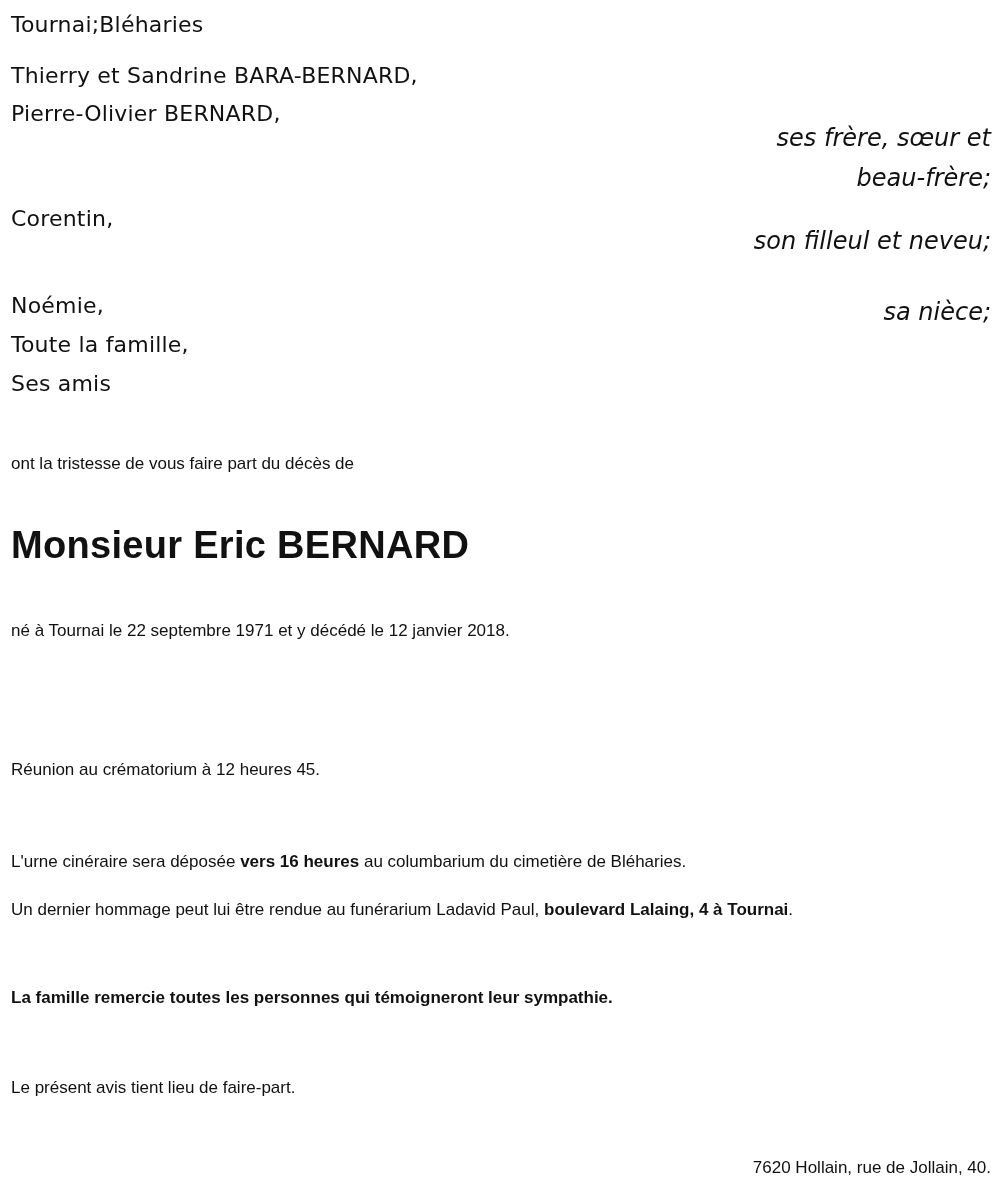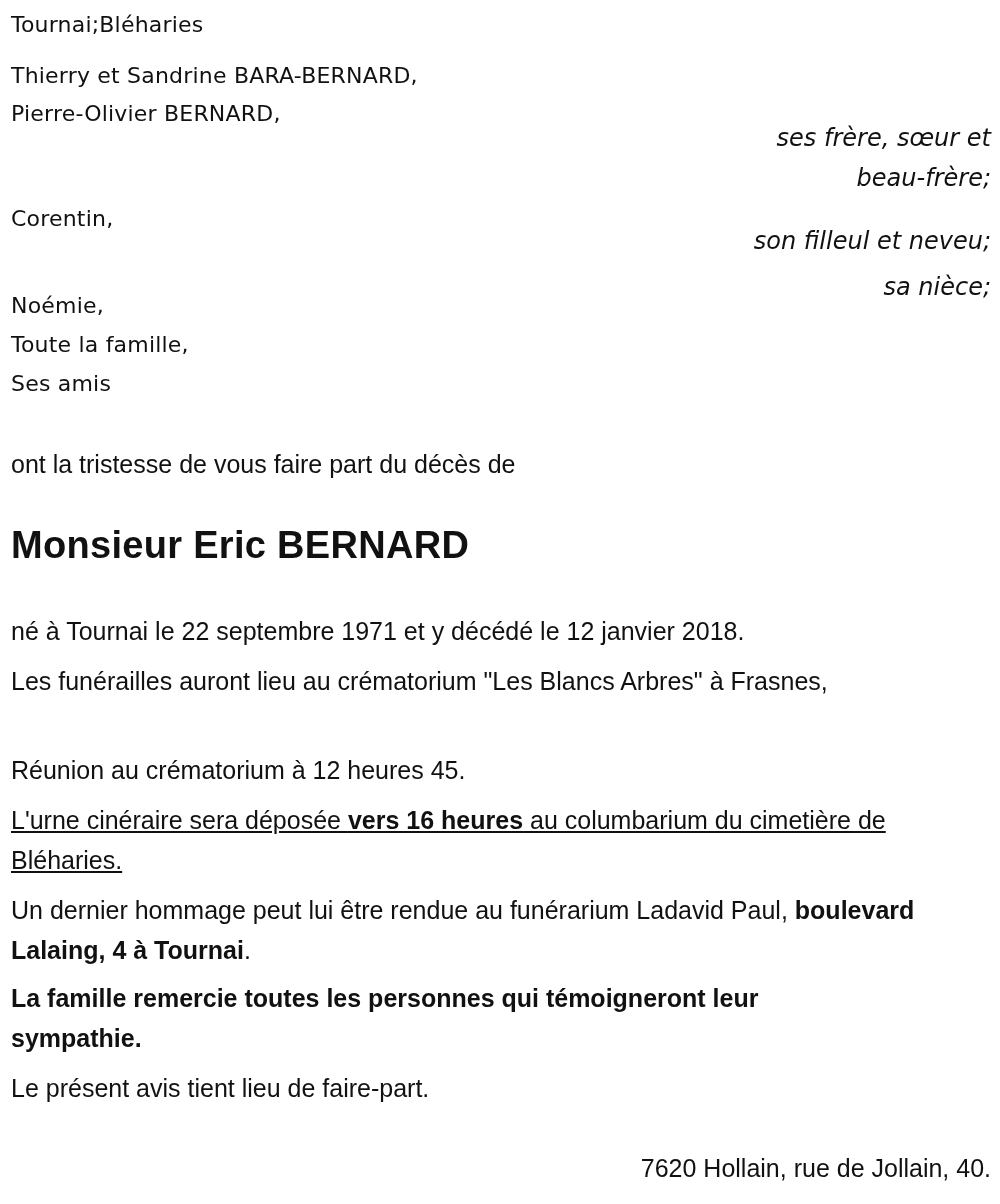--- a/index.html
+++ b/index.html
@@ -4,56 +4,56 @@
 <style>
   html, body { margin: 0; padding: 0; background: #ffffff; }
   body {
     width: 1000px; height: 1204px; position: relative; overflow: hidden;
     font-family: "DejaVu Sans", sans-serif; color: #111111;
   }
   .doc { position: absolute; left: 11px; top: 0; width: 980px; }
   .line { position: absolute; left: 0; font-size: 22px; line-height: 28px; white-space: nowrap; letter-spacing: 0.2px; }
   .right { position: absolute; right: 0; font-size: 24px; line-height: 26px; font-style: italic; text-align: right; white-space: nowrap; }
   .heading { position: absolute; left: 0; font-size: 38px; line-height: 40px; font-weight: bold; font-family: "Liberation Sans", sans-serif; letter-spacing: 0.3px; }
-  .para { position: absolute; left: 0; width: 980px; font-family: "Liberation Sans", sans-serif; font-size: 25px; line-height: 40px; }
+  .para { position: absolute; left: 0; width: 980px; font-family: "Liberation Sans", sans-serif; font-size: 17px; line-height: 40px; }
   .para b { font-weight: bold; }
 </style>
 </head>
 <body>
 
 <div class="doc">
   <div class="line" style="top:11px;">Tournai;Bléharies</div>
 
   <div class="line" style="top:62px;">Thierry et Sandrine BARA-BERNARD,</div>
   <div class="line" style="top:100px;">Pierre-Olivier BERNARD,</div>
   <div class="right" style="top:125px;">ses frère, sœur et</div>
   <div class="right" style="top:165px;">beau-frère;</div>
 
   <div class="line" style="top:205px;">Corentin,</div>
   <div class="right" style="top:228px;">son filleul et neveu;</div>
 
   <div class="line" style="top:268px;margin-top:24px;">Noémie,</div>
-  <div class="right" style="top:274px;font-style:italic;">sa nièce;</div>
+  <div class="right" style="top:299px;font-style:italic;">sa nièce;</div>
 
   <div class="line" style="top:331px;">Toute la famille,</div>
   <div class="line" style="top:370px;">Ses amis</div>
 
   <div class="para" style="top:444px;">ont la tristesse de vous faire part du décès de</div>
 
   <div class="heading" style="top:525px;">Monsieur Eric BERNARD</div>
 
   <div class="para" style="top:611px;">né à Tournai le 22 septembre 1971 et y décédé le 12 janvier 2018.</div>
 
   <div class="para" style="top:661px;">
-    <span>Les funérailles auront lieu au crématorium "Les Blancs Arbres" à Frasnes,</span><br>
+    <br>
   </div>
 
   <div class="para" style="top:750px;">Réunion au crématorium à 12 heures 45.</div>
 
-  <div class="para" style="top:800px;width:900px;text-decoration:underline;">
+  <div class="para" style="top:842px;width:900px;">
     <span>L'urne cinéraire sera déposée </span><b>vers 16 heures</b><span> au columbarium du cimetière de Bléharies.</span>
   </div>
 
   <div class="para" style="top:890px;">
     <span>Un dernier hommage peut lui être rendue au funérarium Ladavid Paul, </span><b>boulevard Lalaing, 4 à Tournai</b><span>.</span>
   </div>
 
   <div class="para" style="top:978px;width:880px;font-weight:bold;">La famille remercie toutes les personnes qui témoigneront leur sympathie.</div>
 
   <div class="para" style="top:1068px;">Le présent avis tient lieu de faire-part.</div>

